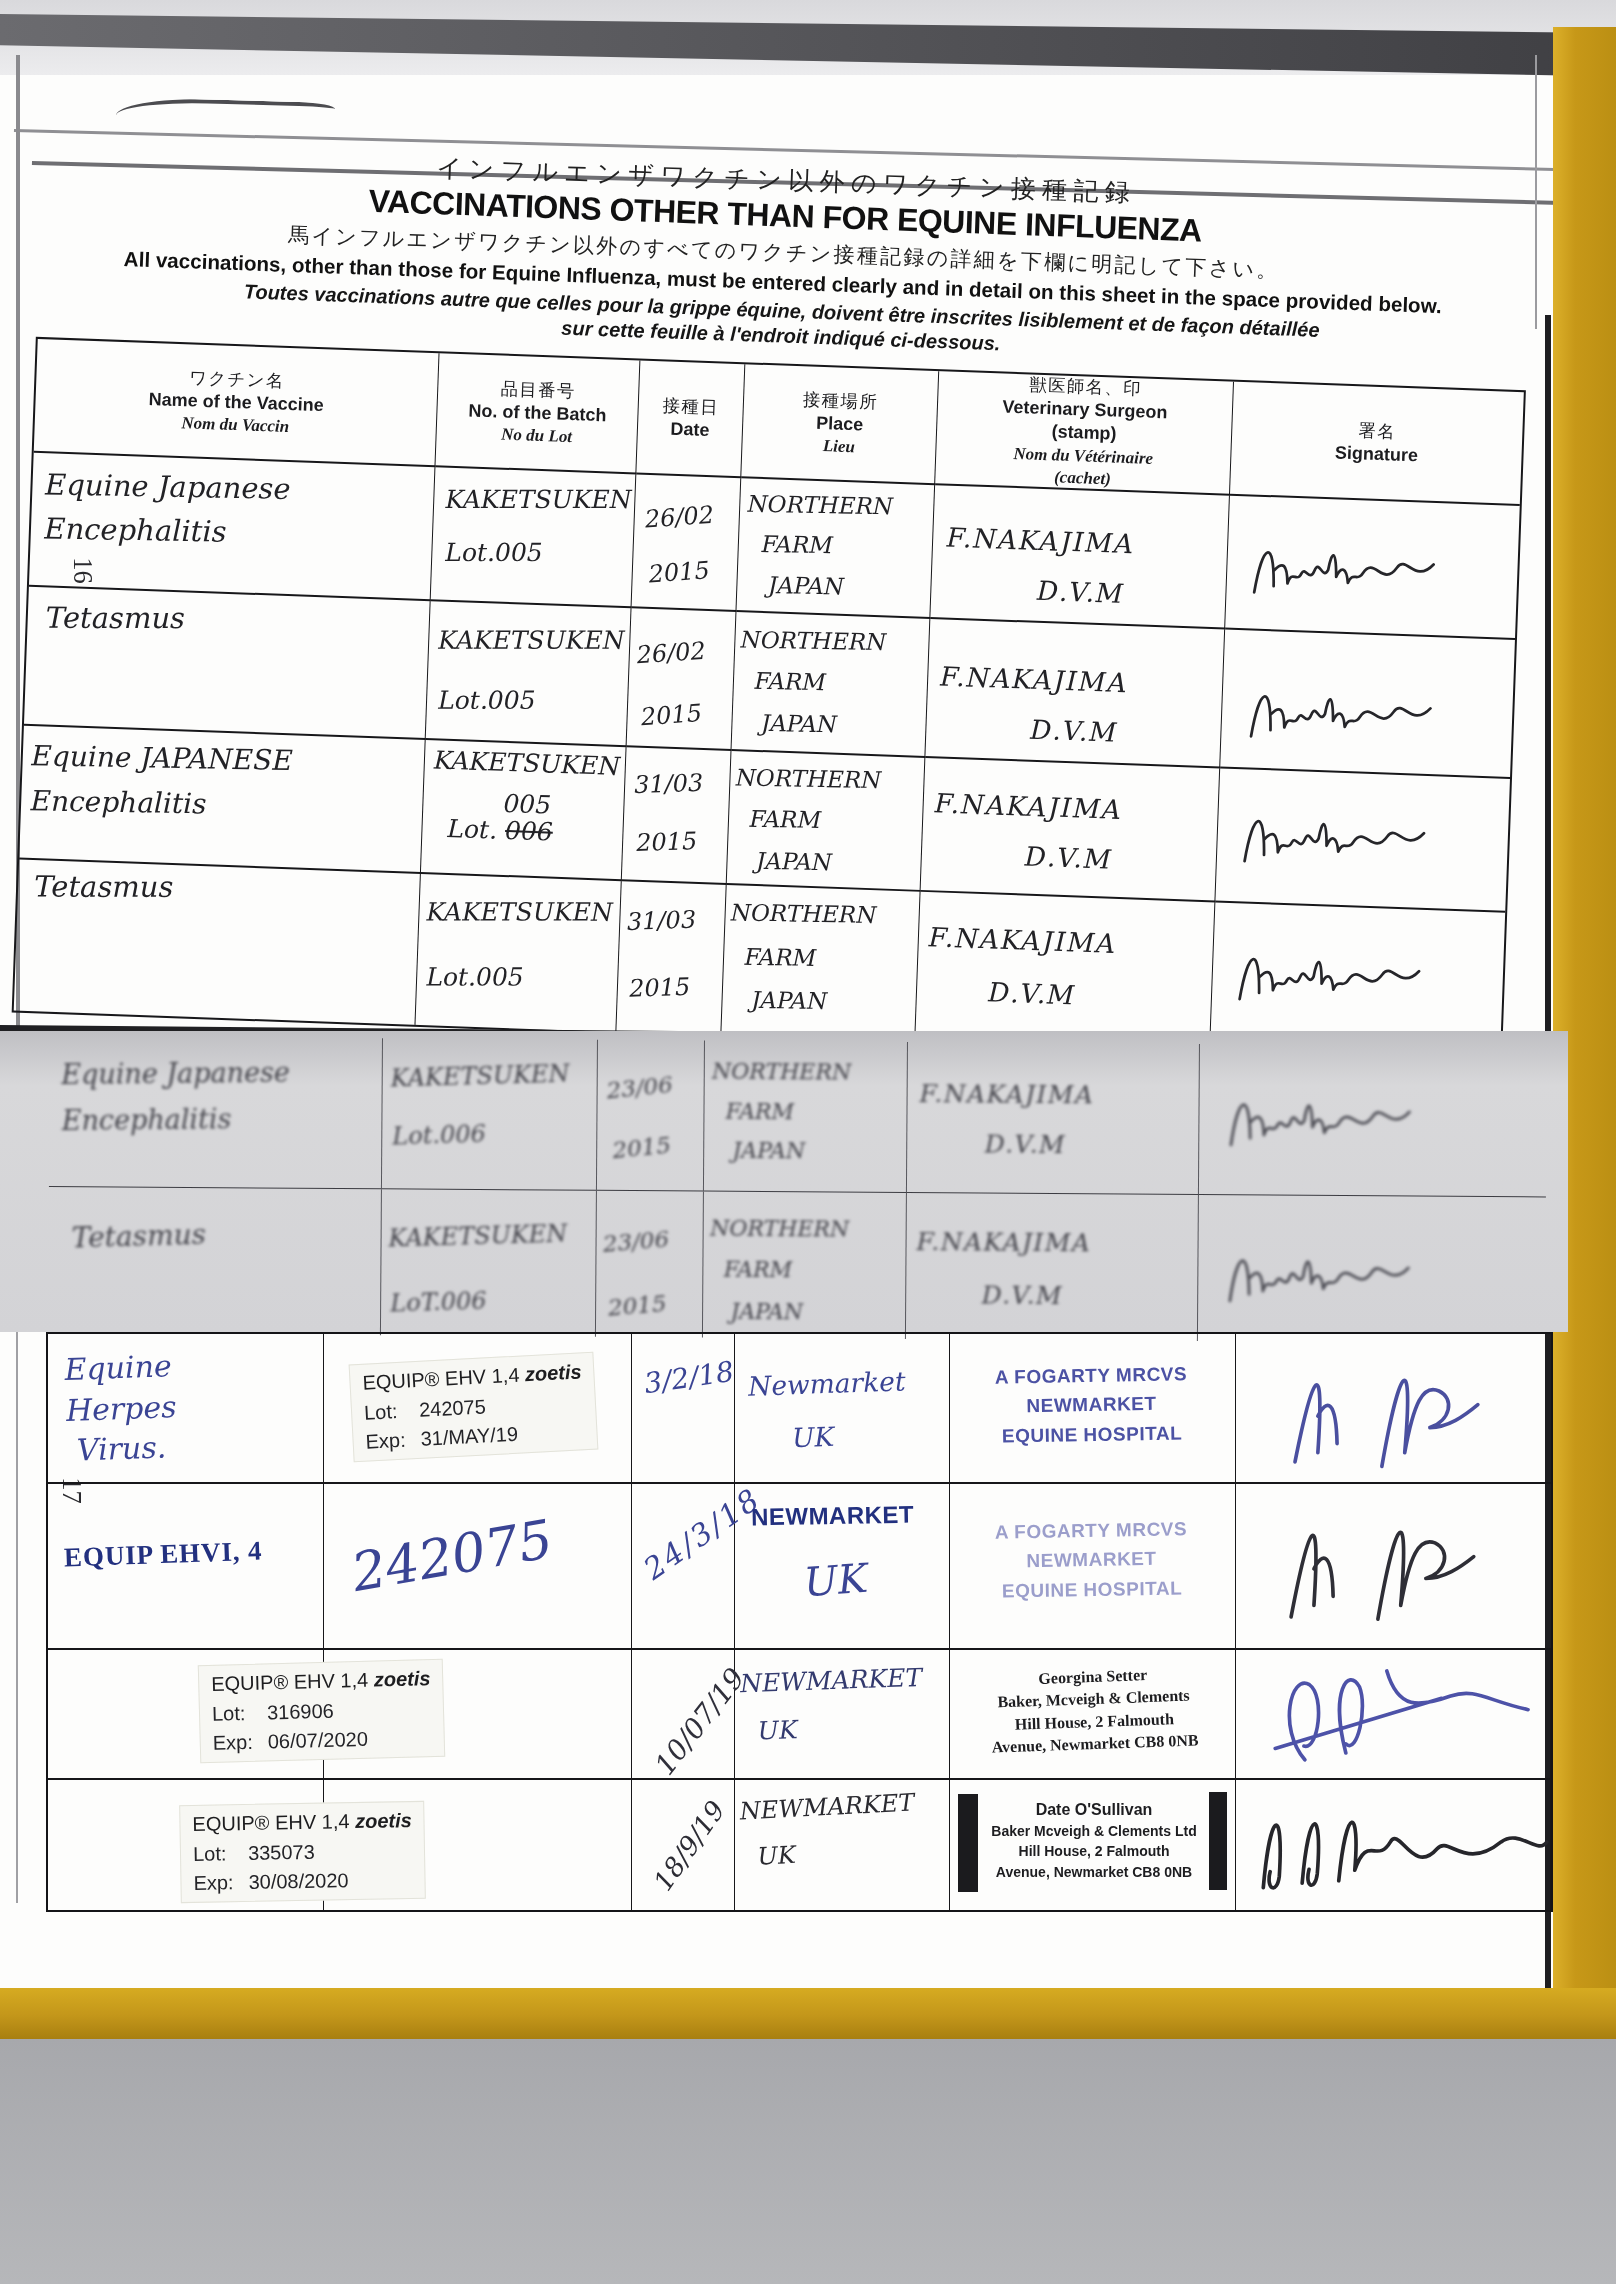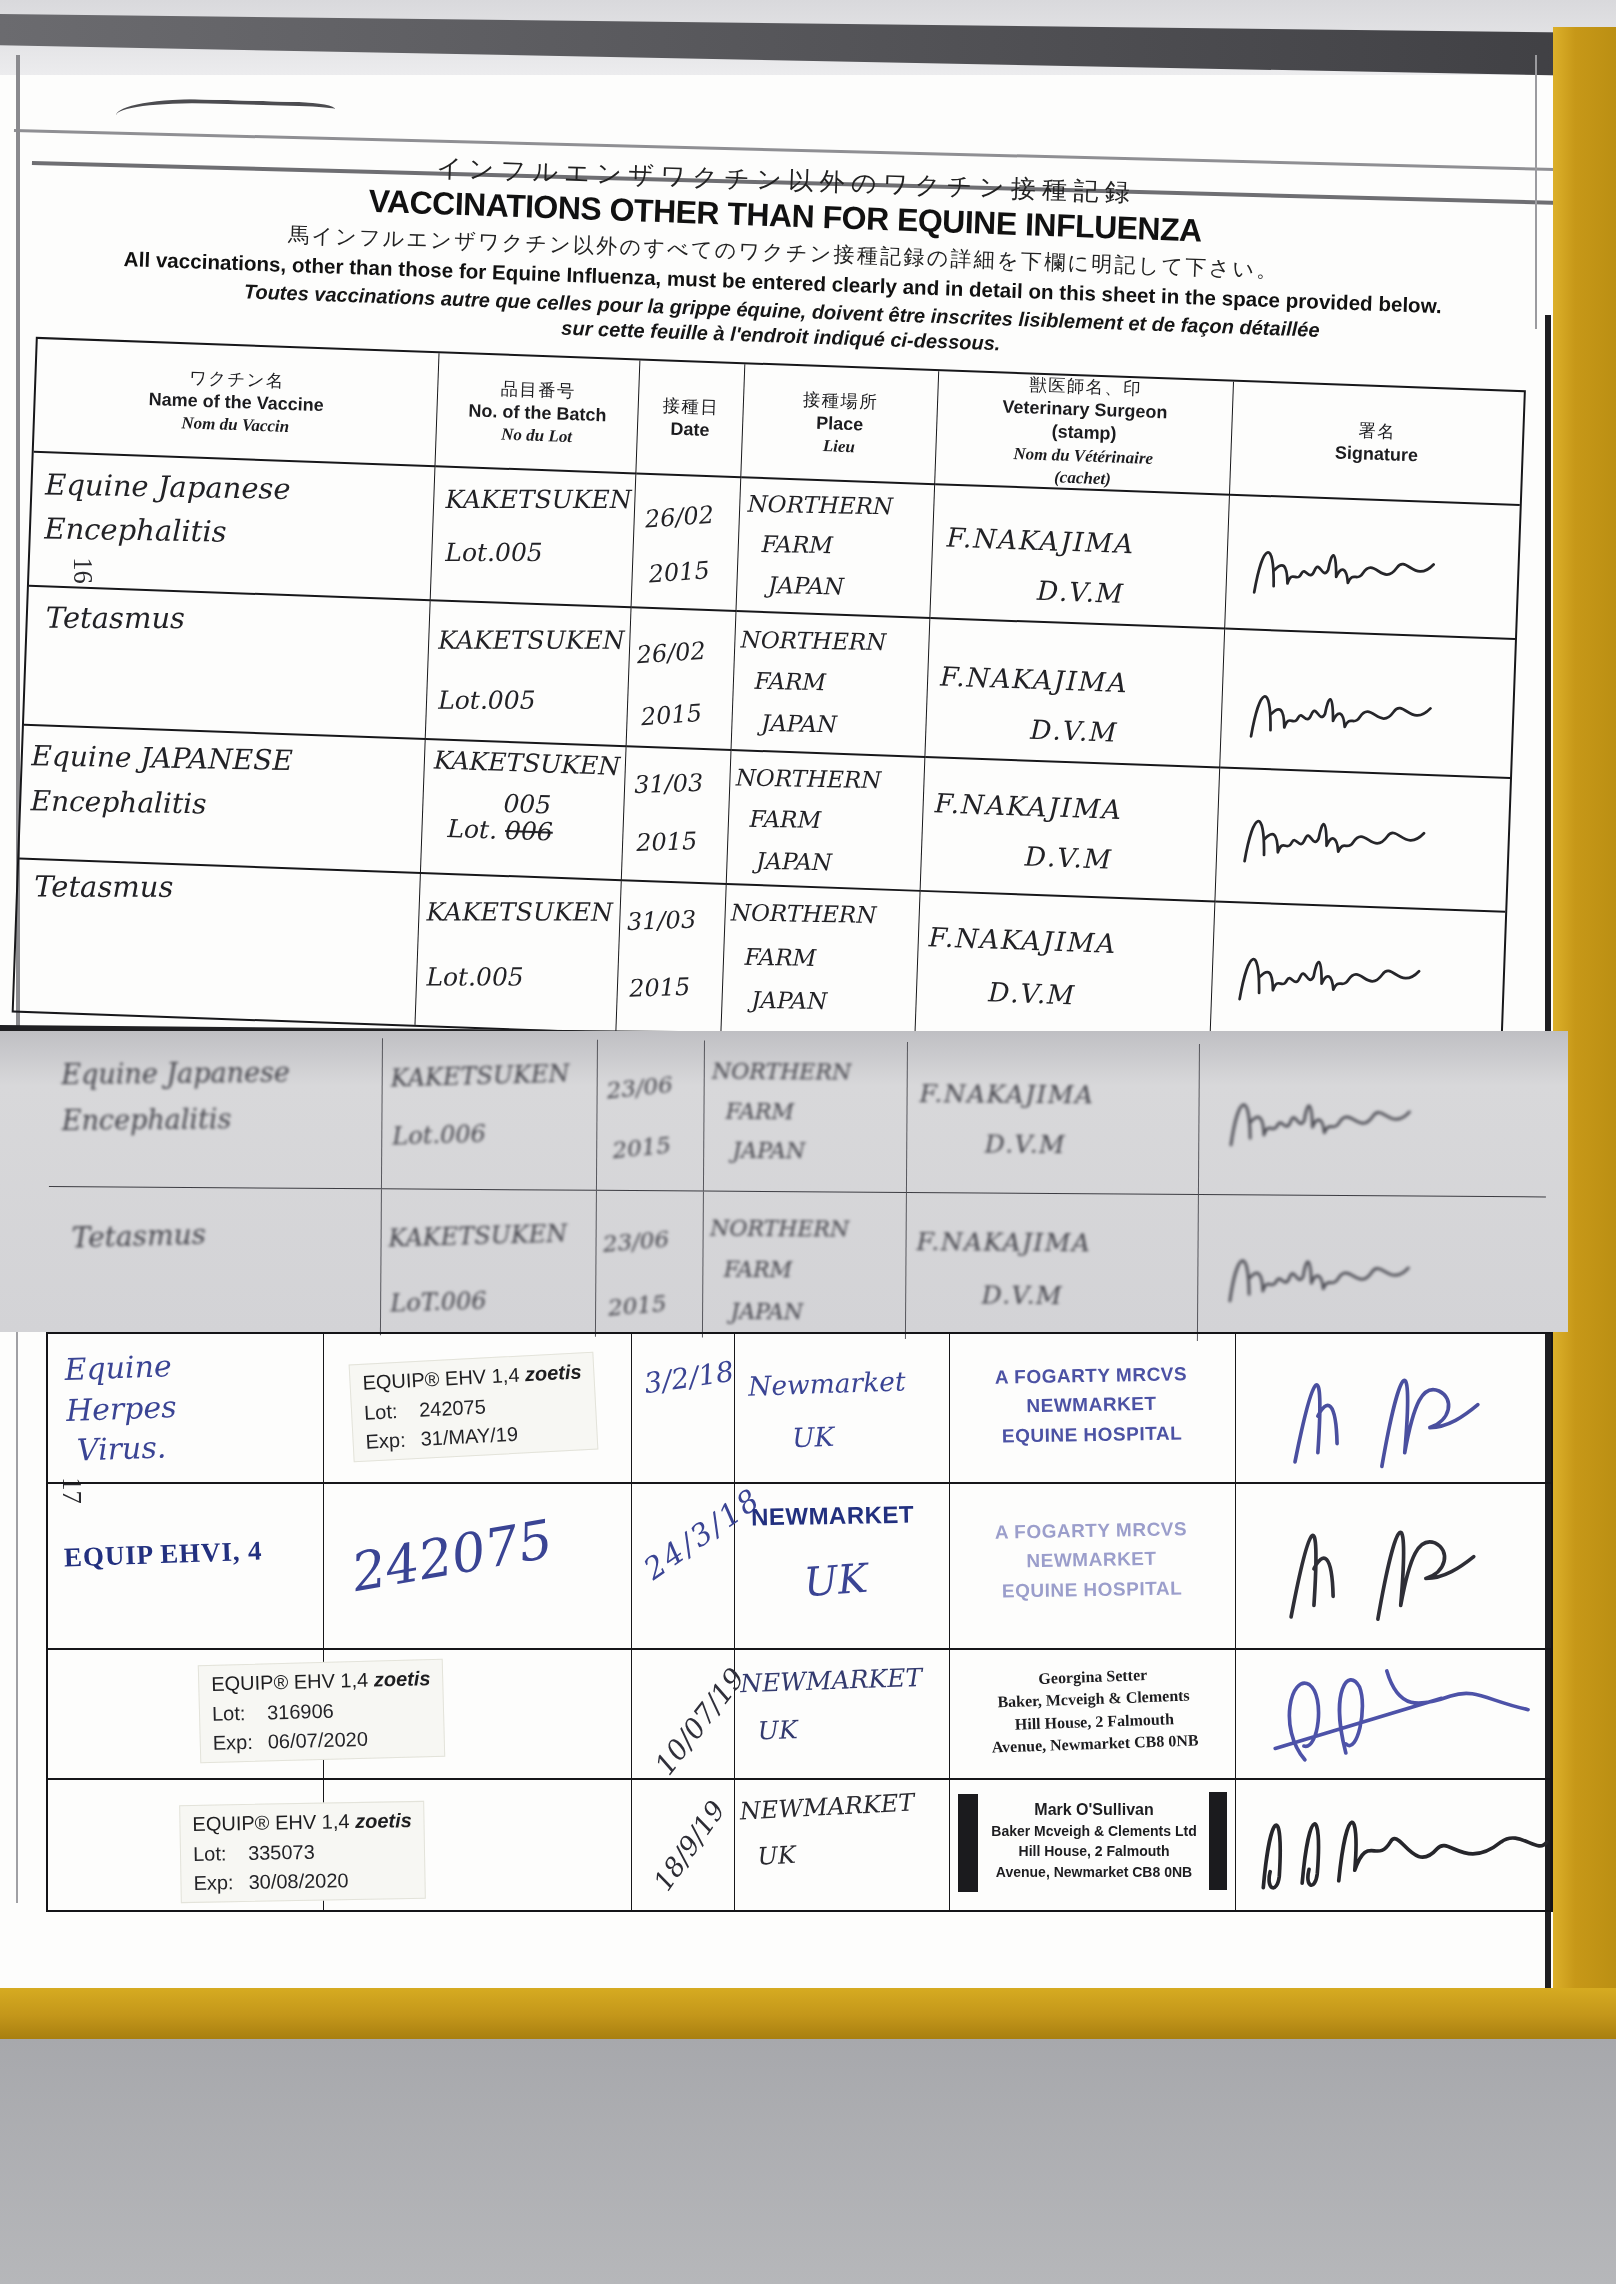--- a/index.html
+++ b/index.html
@@ -436,21 +436,21 @@
         <div class="abs hw" style="left:6.4px;top:50px;font-size:26.5px;color:#2c2c34;transform:rotate(-55deg)">18/9/19</div>
       </div>
       <div class="cell" style="border-bottom:none">
         <div class="abs hw pre" style="left:5.5px;top:4.6px;font-size:24px;line-height:1.9;color:#2a2a30;transform:rotate(-3deg)">NEWMARKET
   UK</div>
       </div>
       <div class="cell" style="border-bottom:none">
         <div class="abs" style="left:8.2px;top:13.7px;width:20px;height:98px;background:#1b1b1e"></div>
         <div class="abs" style="left:259px;top:12px;width:18px;height:98px;background:#1b1b1e"></div>
         <div class="abs stamp-blk ctr" style="left:32px;top:18px;width:224px;font-size:14px;line-height:1.45">
-          <div style="font-size:16px">Mark O'Sullivan</div>
+          <div style="font-size:16px">Date O'Sullivan</div>
           <div>Baker Mcveigh &amp; Clements Ltd</div>
           <div>Hill House, 2 Falmouth</div>
           <div>Avenue, Newmarket CB8 0NB</div>
         </div>
       </div>
       <div class="cell" style="border-bottom:none">
         <svg class="sig abs" style="left:9px;top:7.3px" width="311" height="119" viewBox="0 0 680 260">
           <path d="M40,220 C55,50 85,35 75,195 C70,235 45,225 55,185 M125,210 C140,40 170,42 158,190 C153,228 130,220 140,180 M205,205 C222,35 252,42 240,182 C268,100 288,170 318,120 C338,85 368,195 420,135 C445,105 480,185 560,120 C600,90 640,150 660,120" stroke="#26262b" stroke-width="8"></path>
         </svg>
       </div>

